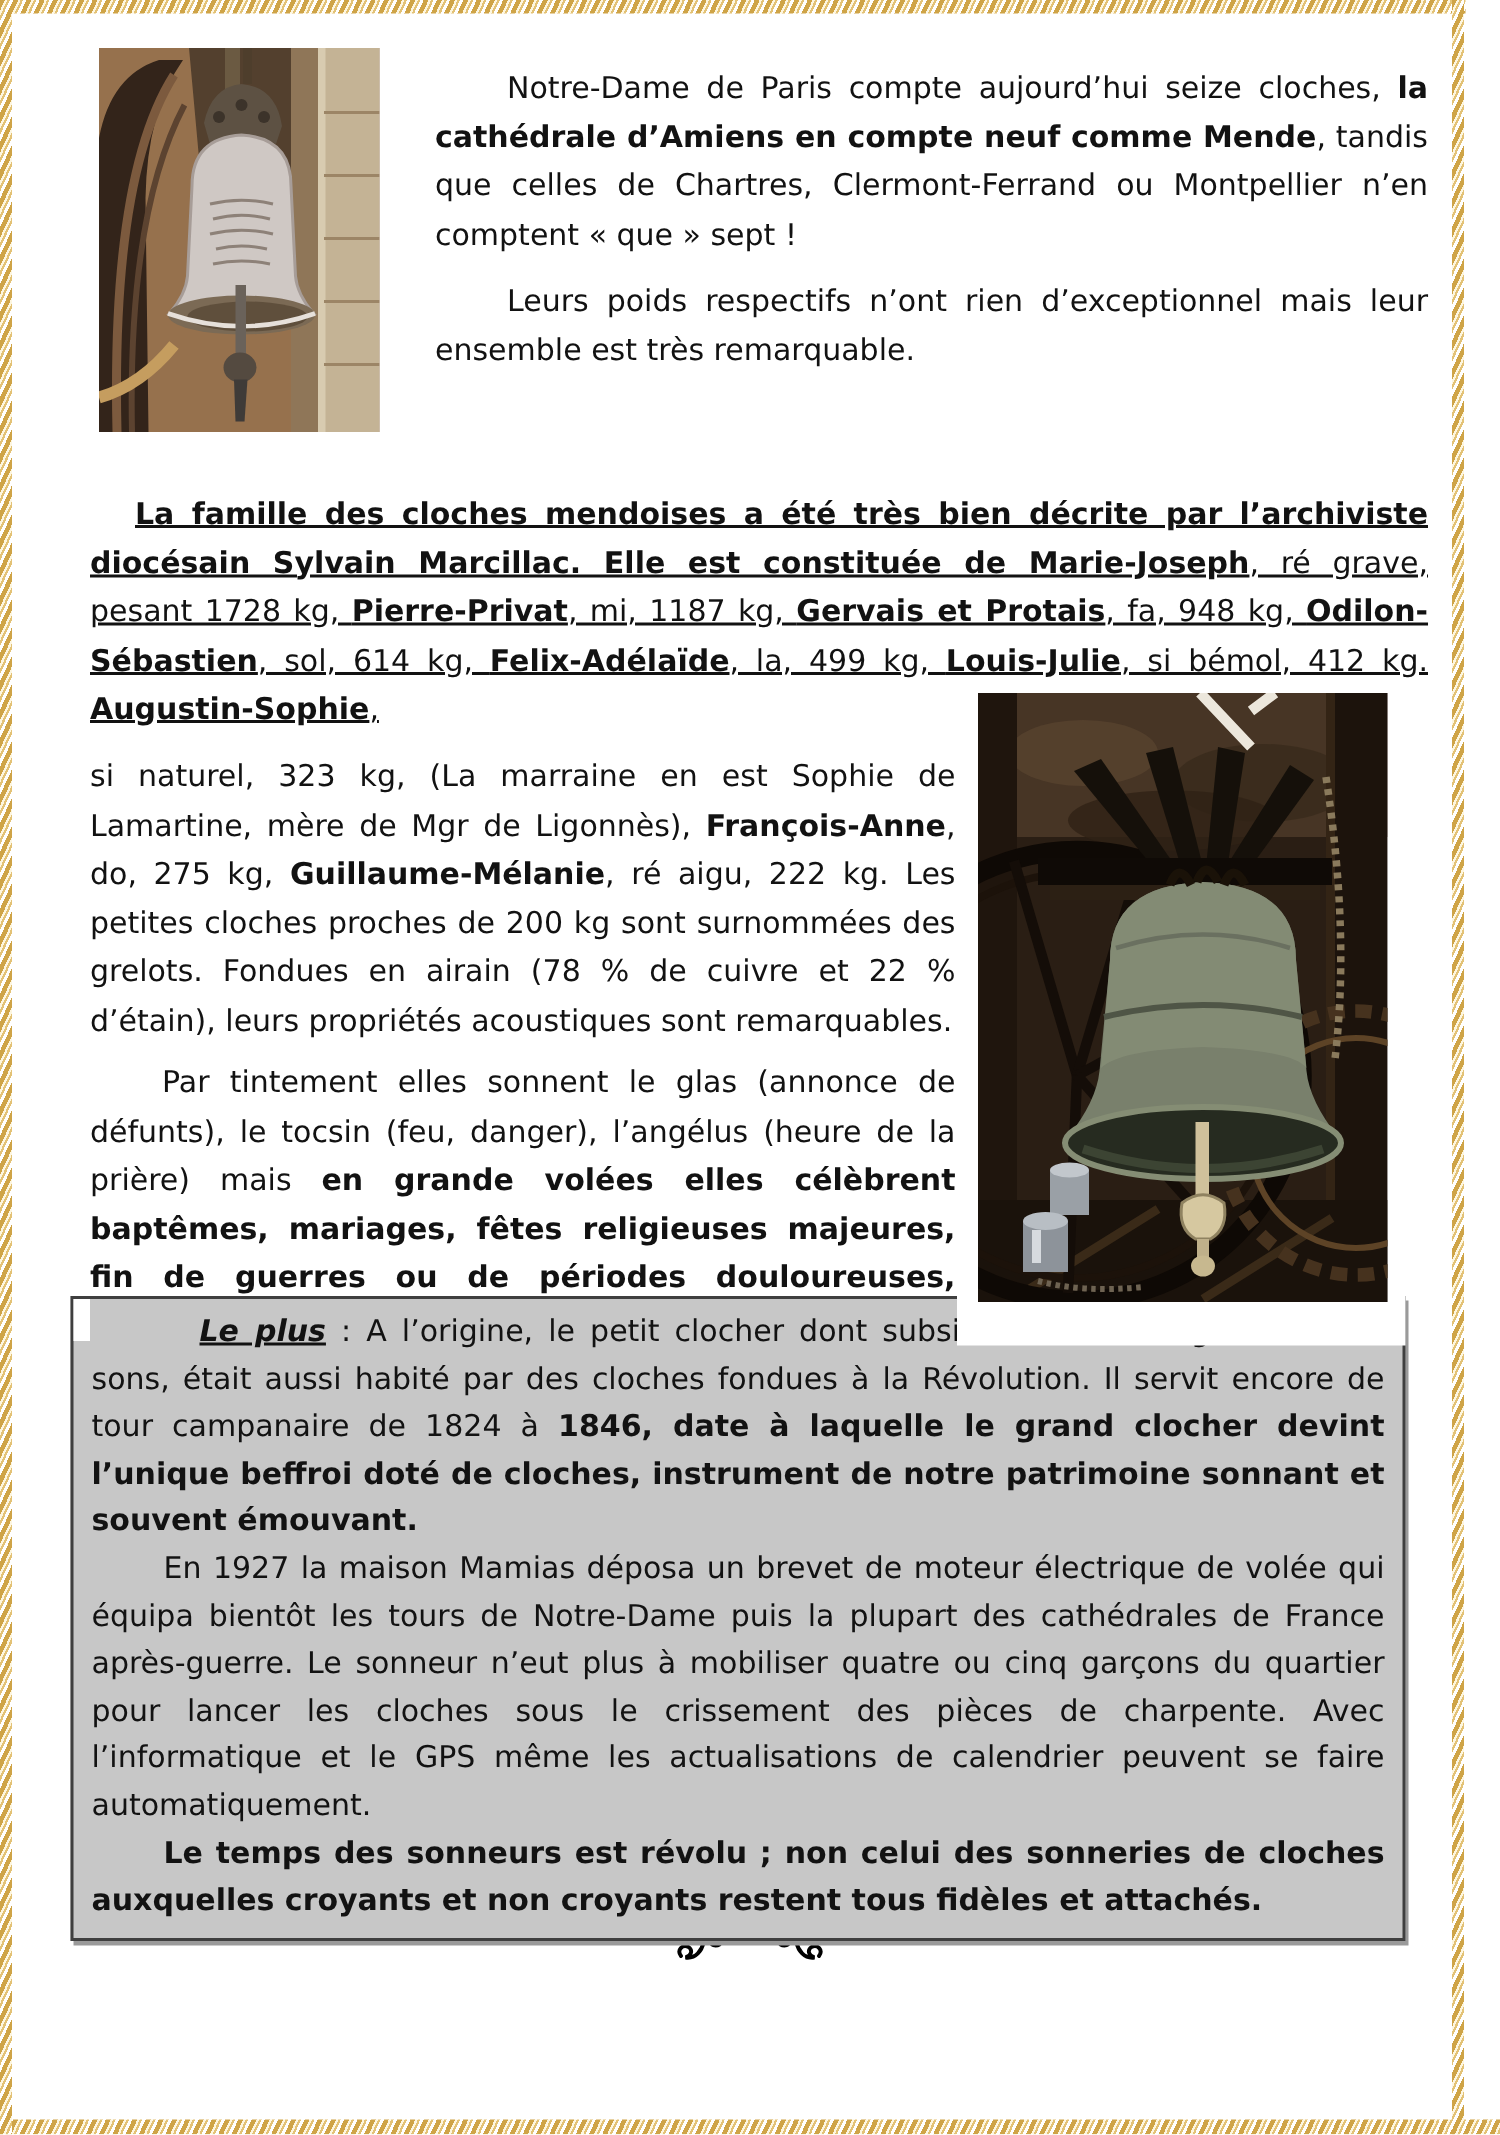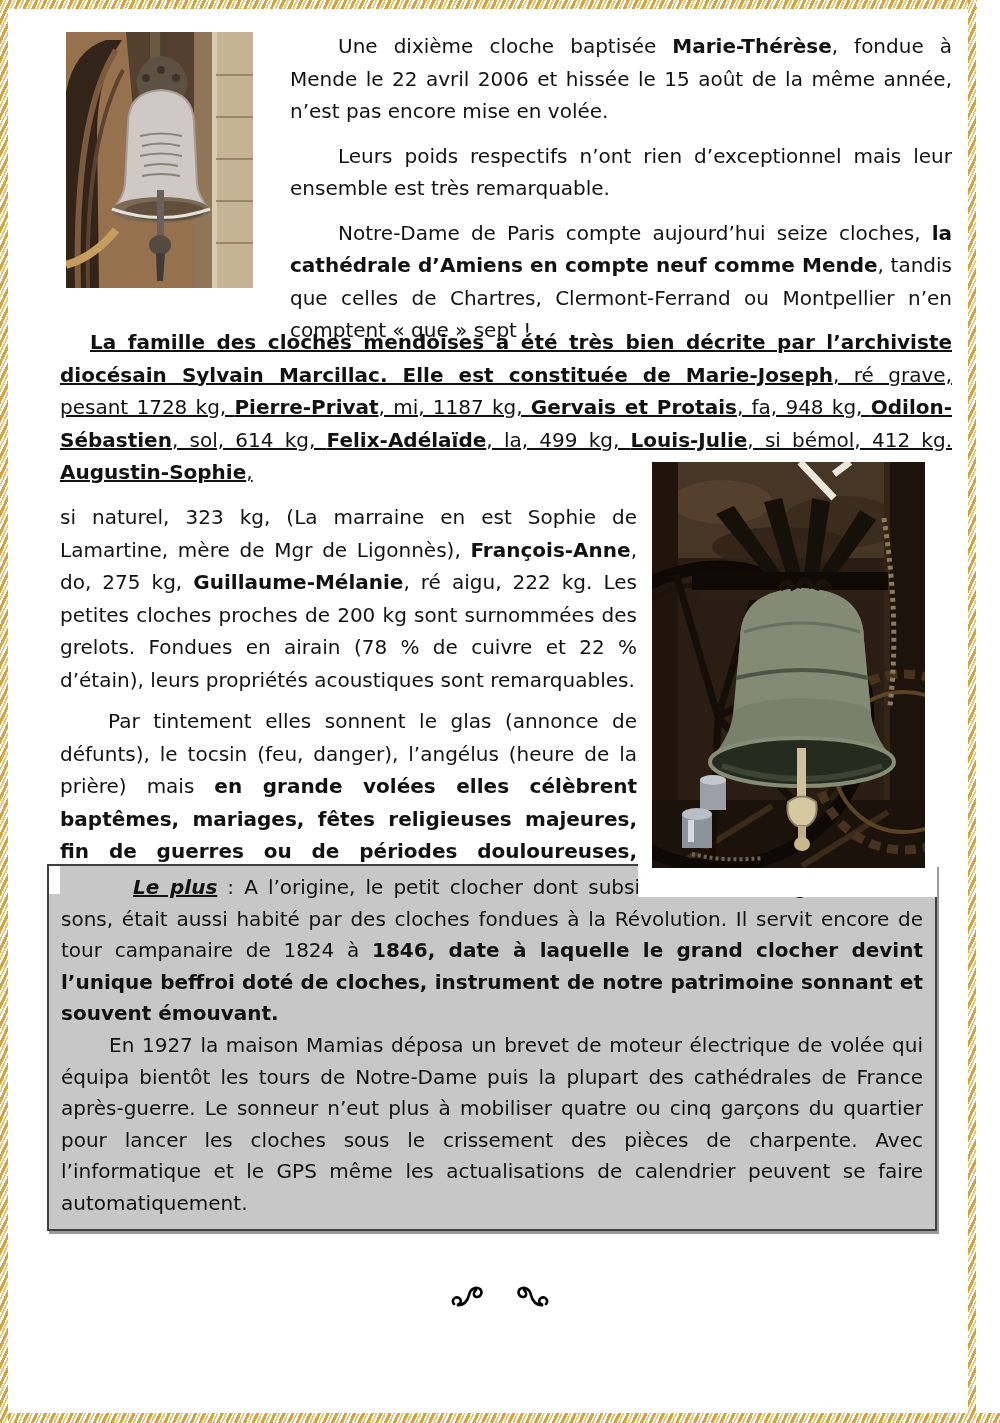--- a/index.html
+++ b/index.html
@@ -83,23 +83,22 @@
     <ellipse cx="95" cy="178" rx="49" ry="13" fill="#7b6a55"></ellipse>
     <ellipse cx="99" cy="179" rx="40" ry="10" fill="#5f4f3c"></ellipse>
     <path d="M46 177 Q95 194 144 177" stroke="#e6e0da" stroke-width="3" fill="none"></path>
     <rect x="91" y="158" width="7" height="50" fill="#6a625a"></rect>
     <ellipse cx="94" cy="213" rx="11" ry="10" fill="#544a40"></ellipse>
     <path d="M90 221 L99 221 L97 249 L91 249 Z" fill="#3f3b38"></path>
     <path d="M0 233 Q28 225 50 198" stroke="#c59d5f" stroke-width="8" fill="none"></path>
   </svg>
 
   <div id="intro-block" class="txt">
-    <p class="ind"><span>Une dixième cloche baptisée </span><span class="b">Marie-Thérèse</span><span>, fondue à Mende le 22 avril 2006 et hissée le 15 août de la même année, n’est pas encore mise en volée.</span></p>
+    <p class="ind gap"><span>Notre-Dame de Paris compte aujourd’hui seize cloches, </span><span class="b">la cathédrale d’Amiens en compte neuf comme Mende</span><span>, tandis que celles de Chartres, Clermont-Ferrand ou Montpellier n’en comptent «&nbsp;que&nbsp;» sept&nbsp;!</span></p>
     <p class="ind gap"><span>Leurs poids respectifs n’ont rien d’exceptionnel mais leur ensemble est très remarquable.</span></p>
-    <p class="ind gap"><span>Notre-Dame de Paris compte aujourd’hui seize cloches, </span><span class="b">la cathédrale d’Amiens en compte neuf comme Mende</span><span>, tandis que celles de Chartres, Clermont-Ferrand ou Montpellier n’en comptent «&nbsp;que&nbsp;» sept&nbsp;!</span></p>
   </div>
 
   <div id="famille-lead" class="txt">
     <p><span class="b">La famille des cloches mendoises a été très bien décrite par l’archiviste diocésain Sylvain Marcillac. Elle est constituée de Marie-Joseph</span><span>, ré grave, pesant 1728 kg, </span><span class="b">Pierre-Privat</span><span>, mi, 1187 kg, </span><span class="b">Gervais et Protais</span><span>, fa, 948 kg, </span><span class="b">Odilon-Sébastien</span><span>, sol, 614 kg, </span><span class="b">Felix-Adélaïde</span><span>, la, 499 kg, </span><span class="b">Louis-Julie</span><span>, si bémol, 412 kg. </span><span class="b">Augustin-Sophie</span><span>,</span></p>
   </div>
 
   <div id="famille-narrow" class="txt">
     <p><span>si naturel, 323 kg, (La marraine en est Sophie de Lamartine, mère de Mgr de Ligonnès), </span><span class="b">François-Anne</span><span>, do, 275 kg, </span><span class="b">Guillaume-Mélanie</span><span>, ré aigu, 222 kg. Les petites cloches proches de 200 kg sont surnommées des grelots. Fondues en airain (78&nbsp;% de cuivre et 22&nbsp;% d’étain), leurs propriétés acoustiques sont remarquables.</span></p>
     <p class="ind gap"><span>Par tintement elles sonnent le glas (annonce de défunts), le tocsin (feu, danger), l’angélus (heure de la prière) mais </span><span class="b">en grande volées elles célèbrent baptêmes, mariages, fêtes religieuses majeures, fin de guerres ou de périodes douloureuses, portant des messages locaux mais aussi nationaux. Plus le message est important plus la volée est longue.</span></p>
   </div>
@@ -160,20 +159,21 @@
     <ellipse cx="45" cy="352" rx="15" ry="6" fill="#b8bec4"></ellipse>
     <rect x="36" y="358" width="6" height="22" fill="#d6dade"></rect>
     <path d="M40 392 q30 8 70 4" stroke="#6e6352" stroke-width="4" fill="none" stroke-dasharray="3 3"></path>
   </svg>
 
   <div id="gray-box" class="txt">
     <div class="notch"></div>
     <div class="cover"></div>
     <p class="ind"><span class="b u i">Le plus</span><span>&nbsp;: A l’origine, le petit clocher dont subsistent deux rangées d’abat-sons, était aussi habité par des cloches fondues à la Révolution. Il servit encore de tour campanaire de 1824 à </span><span class="b">1846, date à laquelle le grand clocher devint l’unique beffroi doté de cloches, instrument de notre patrimoine sonnant et souvent émouvant.</span></p>
     <p class="ind"><span>En 1927 la maison Mamias déposa un brevet de moteur électrique de volée qui équipa bientôt les tours de Notre-Dame puis la plupart des cathédrales de France après-guerre. Le sonneur n’eut plus à mobiliser quatre ou cinq garçons du quartier pour lancer les cloches sous le crissement des pièces de charpente. Avec l’informatique et le GPS même les actualisations de calendrier peuvent se faire automatiquement.</span></p>
+    <p class="ind"><span class="b">Le temps des sonneurs est révolu&nbsp;; non celui des sonneries de cloches auxquelles croyants et non croyants restent tous fidèles et attachés.</span></p>
   </div>
 
   <div id="ornaments">
     <svg width="32" height="24" viewBox="0 0 32 24">
       <path d="M3 20 C0 16 4 12 8 14 C11 16 10 20 6 21 C13 22 17 16 18 11 C19 5 25 2 29 5 C32 8 30 13 26 13 C22 13 22 8 25 6" fill="none" stroke="#000" stroke-width="2.6" stroke-linecap="round"></path>
     </svg>
     <svg width="32" height="24" viewBox="0 0 32 24" style="transform:scaleX(-1);">
       <path d="M3 20 C0 16 4 12 8 14 C11 16 10 20 6 21 C13 22 17 16 18 11 C19 5 25 2 29 5 C32 8 30 13 26 13 C22 13 22 8 25 6" fill="none" stroke="#000" stroke-width="2.6" stroke-linecap="round"></path>
     </svg>
   </div>

